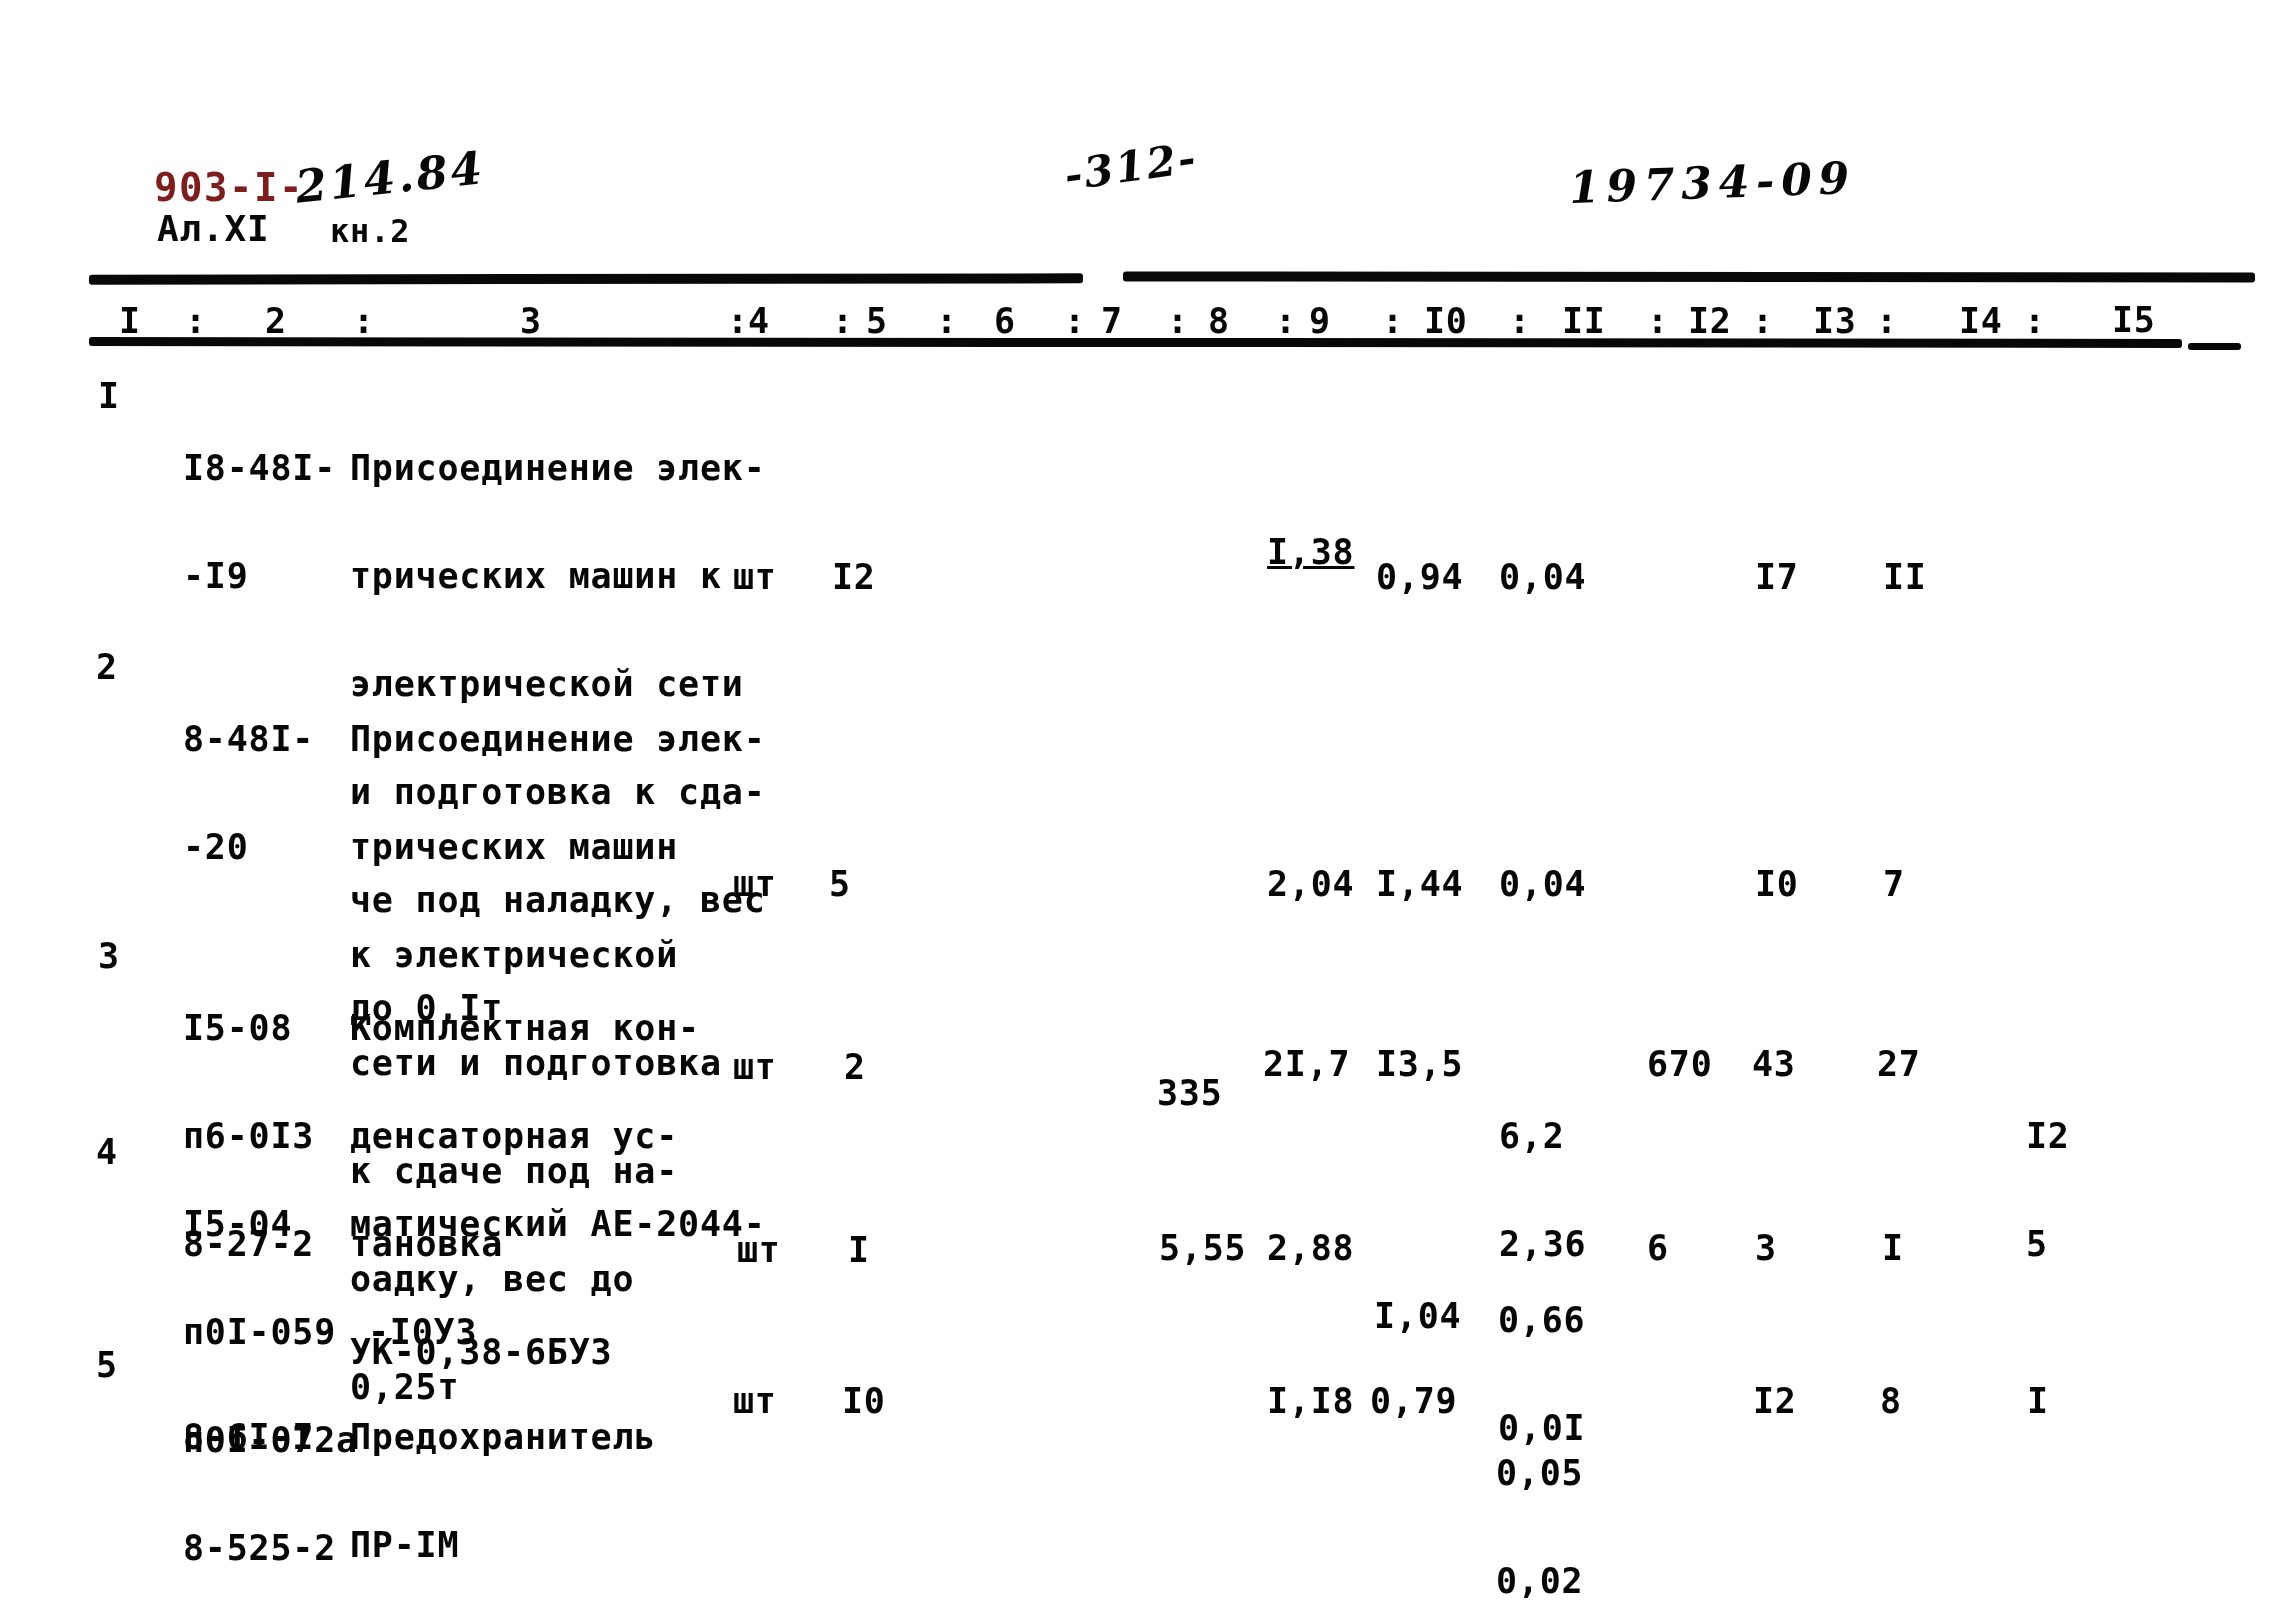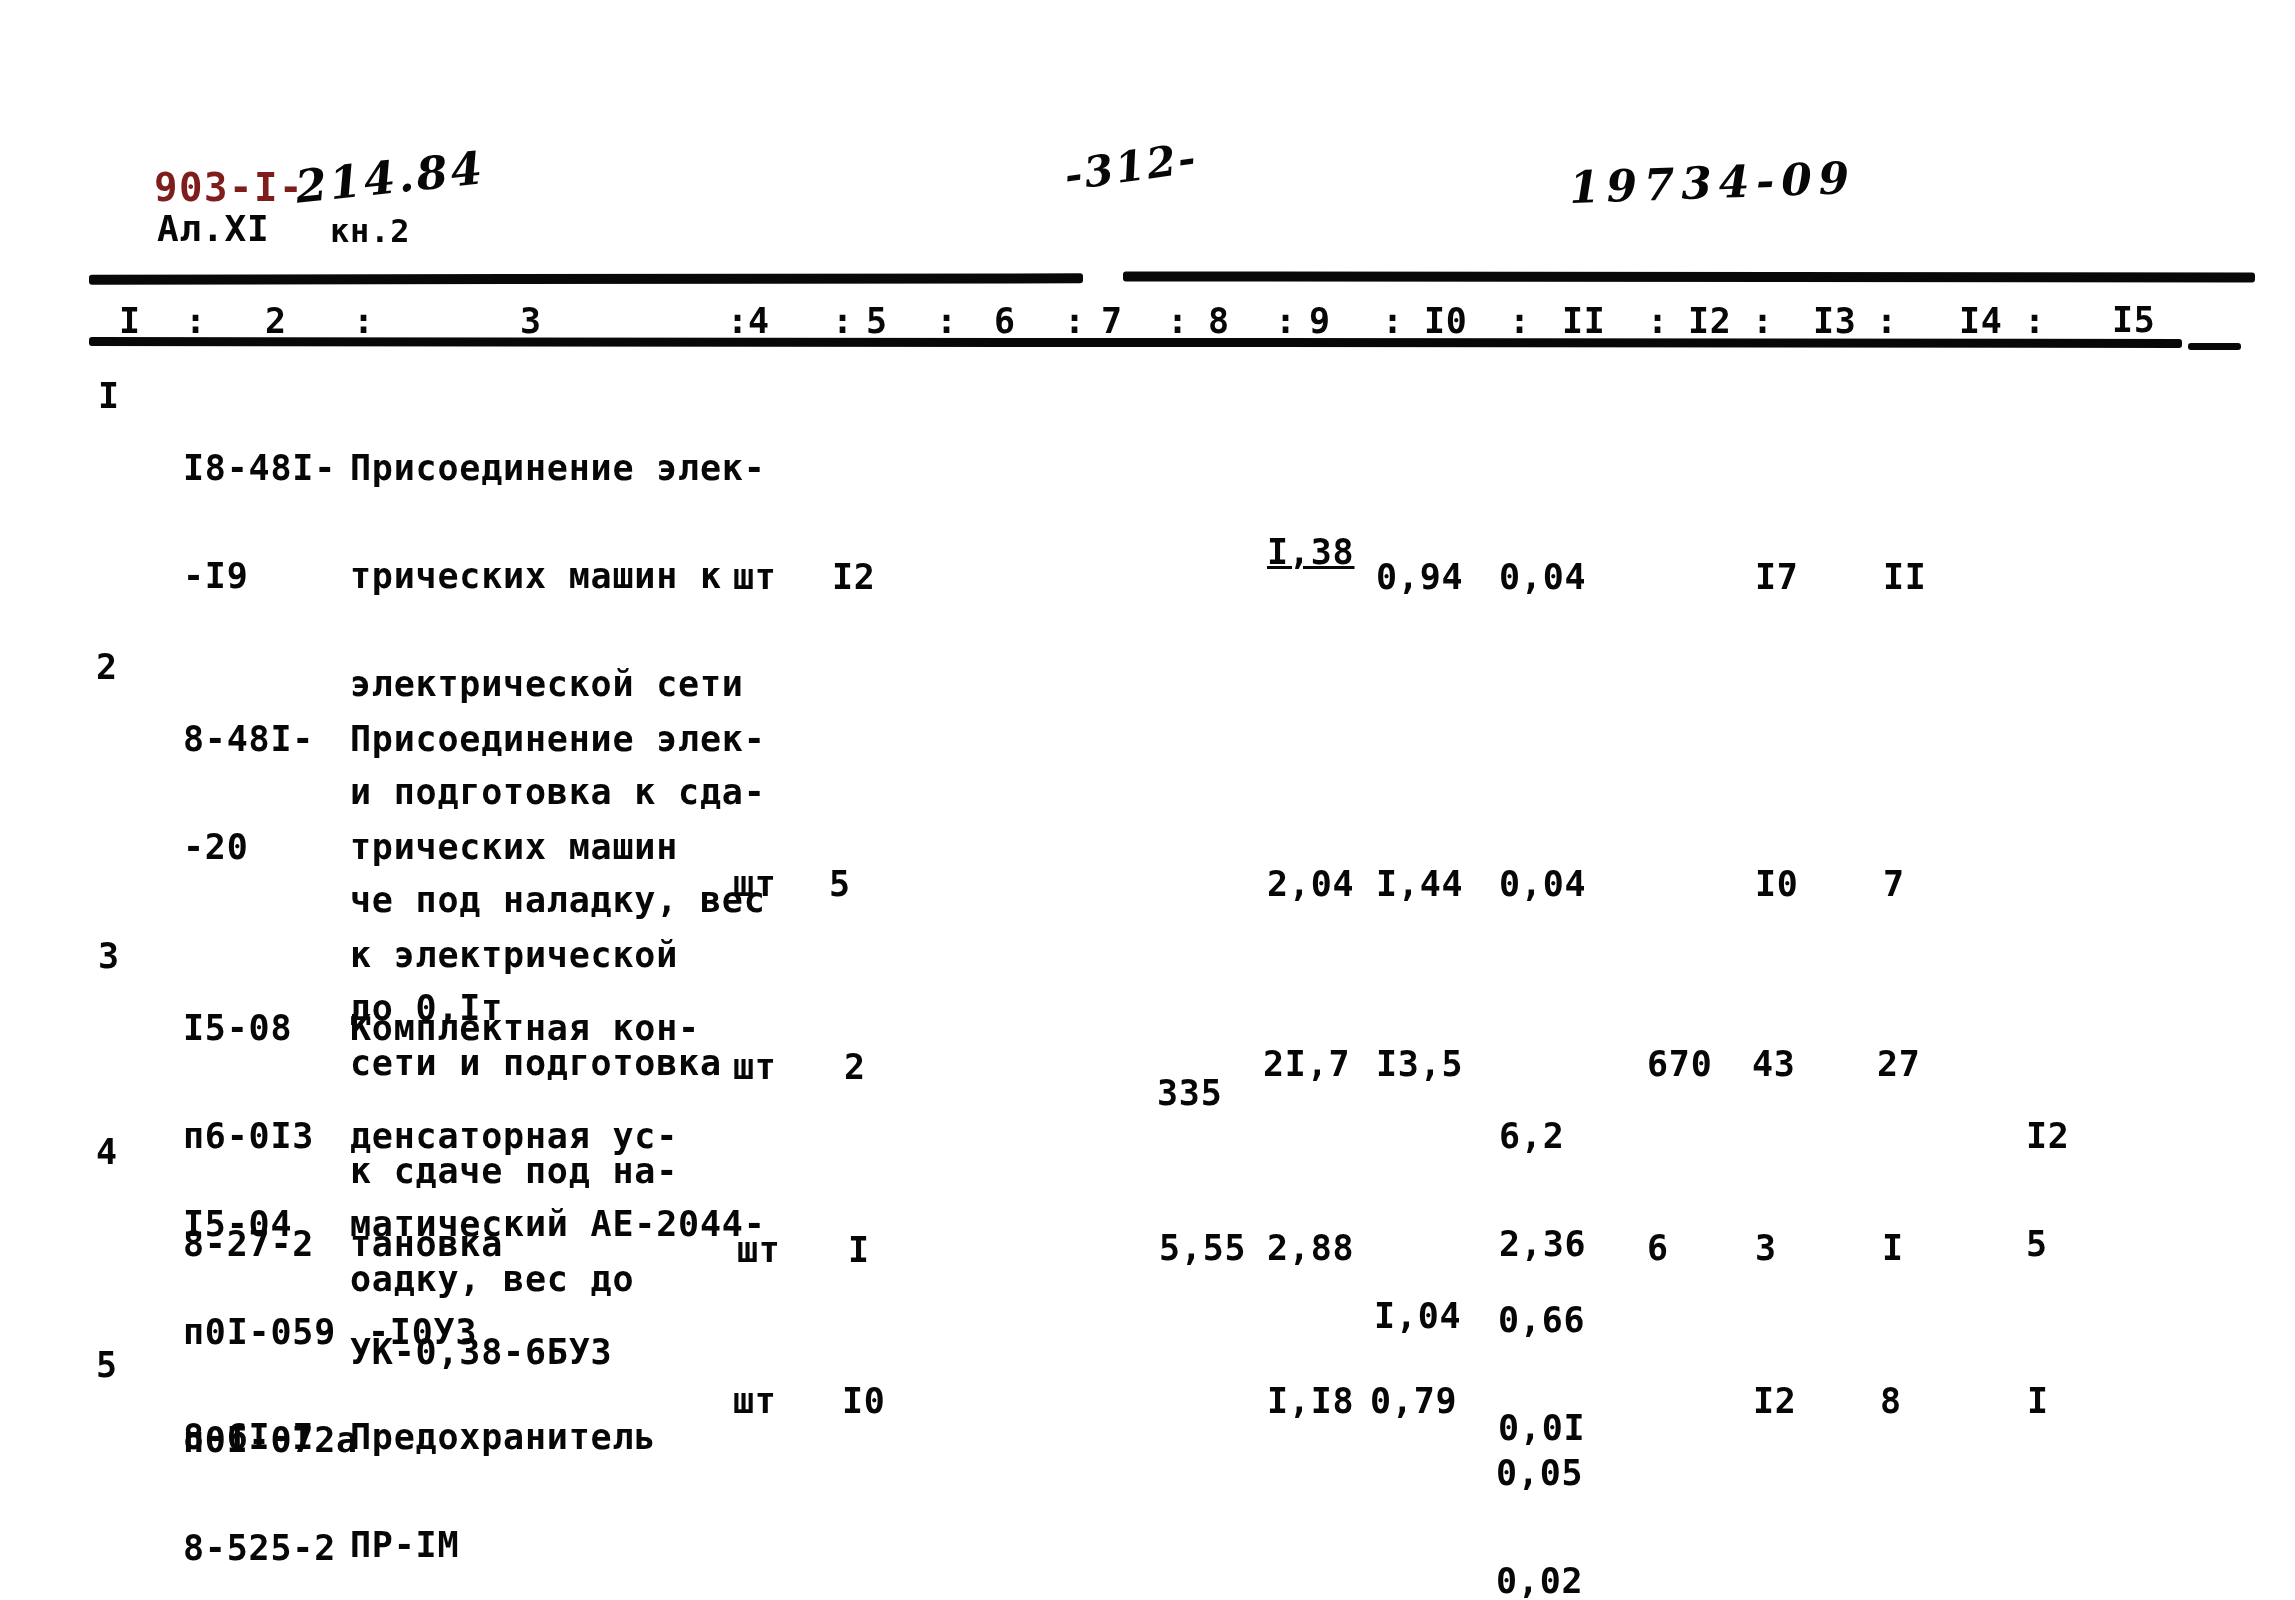--- a/index.html
+++ b/index.html
@@ -106,20 +106,21 @@
   <div>8-48I-</div>
   <div>-20</div>
 </div>
 <div class="abs tw" style="left:350px;top:649px;">
   <div>Присоединение элек-</div>
   <div>трических машин</div>
   <div>к электрической</div>
   <div>сети и подготовка</div>
   <div>к сдаче под на-</div>
   <div>оадку, вес до</div>
+  <div>0,25т</div>
 </div>
 <span class="abs tw" style="left:733px;top:866px;">шт</span>
 <span class="abs tw" style="left:829px;top:866px;">5</span>
 <span class="abs tw" style="left:1267px;top:866px;">2,04</span>
 <span class="abs tw" style="left:1376px;top:866px;">I,44</span>
 <span class="abs tw" style="left:1499px;top:866px;">0,04</span>
 <span class="abs tw" style="left:1755px;top:866px;">I0</span>
 <span class="abs tw" style="left:1883px;top:866px;">7</span>
 
 <span class="abs tw" style="left:98px;top:938px;">3</span>

